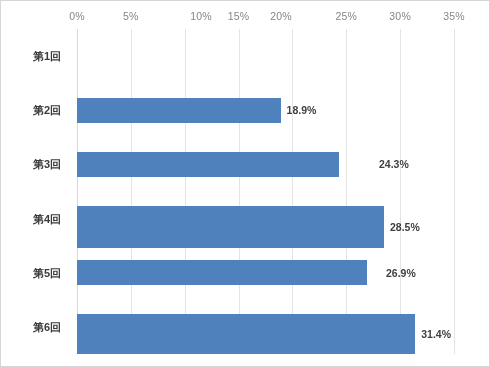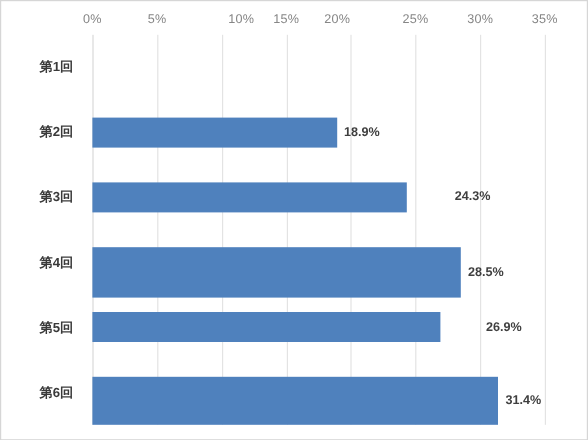--- a/index.html
+++ b/index.html
@@ -155,21 +155,21 @@
       <div class="bar-row" style="top: 122.917px; height: 25px;">
         <div class="bar" style="width: 261.746px; background: rgb(79, 129, 189);"></div>
         <span class="bar-value-label" style="left: 263px; color: rgb(63, 63, 63); margin-left: 33px;">24.3%</span>
       </div>
       <div class="bar-row" style="top: 177.083px; height: 42px;">
         <div class="bar" style="width: 306.986px; background: rgb(79, 129, 189);"></div>
         <span class="bar-value-label" style="left: 306.986px; color: rgb(63, 63, 63);">28.5%</span>
       </div>
       <div class="bar-row" style="top: 231.25px; height: 25px;">
         <div class="bar" style="width: 289.751px; background: rgb(79, 129, 189);"></div>
-        <span class="bar-value-label" style="left: 300px; color: rgb(63, 63, 63); padding-left: 28px;">26.9%</span>
+        <span class="bar-value-label" style="left: 281px; color: rgb(63, 63, 63); padding-left: 28px;">26.9%</span>
       </div>
       <div class="bar-row" style="top: 285.417px; height: 40px;">
         <div class="bar" style="width: 338.223px; background: rgb(79, 129, 189);"></div>
         <span class="bar-value-label" style="left: 338.223px; color: rgb(63, 63, 63);">31.4%</span>
       </div>
     </div>
 
 </div>
 
 </body></html>

